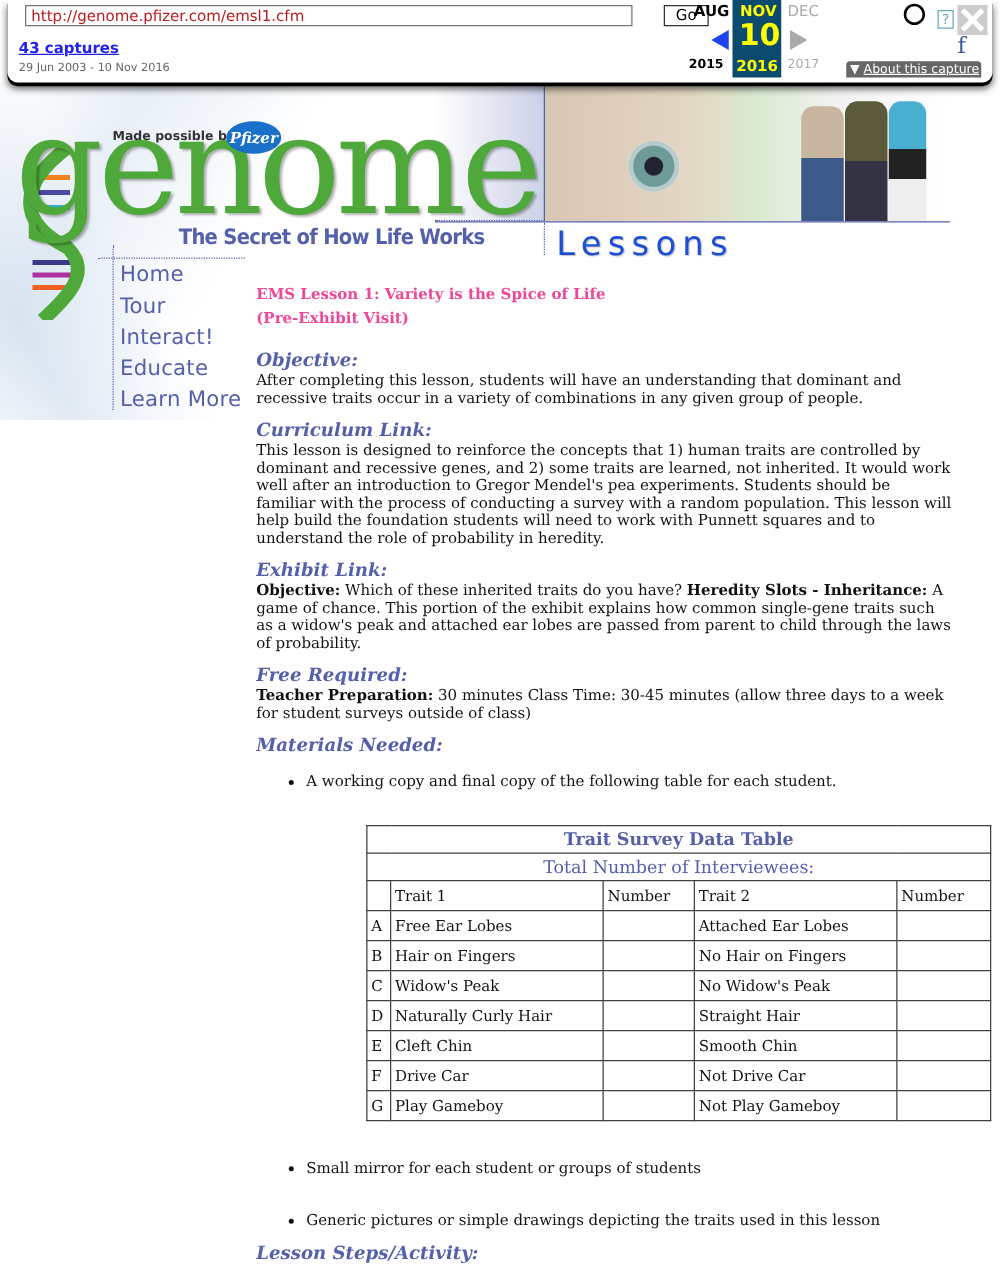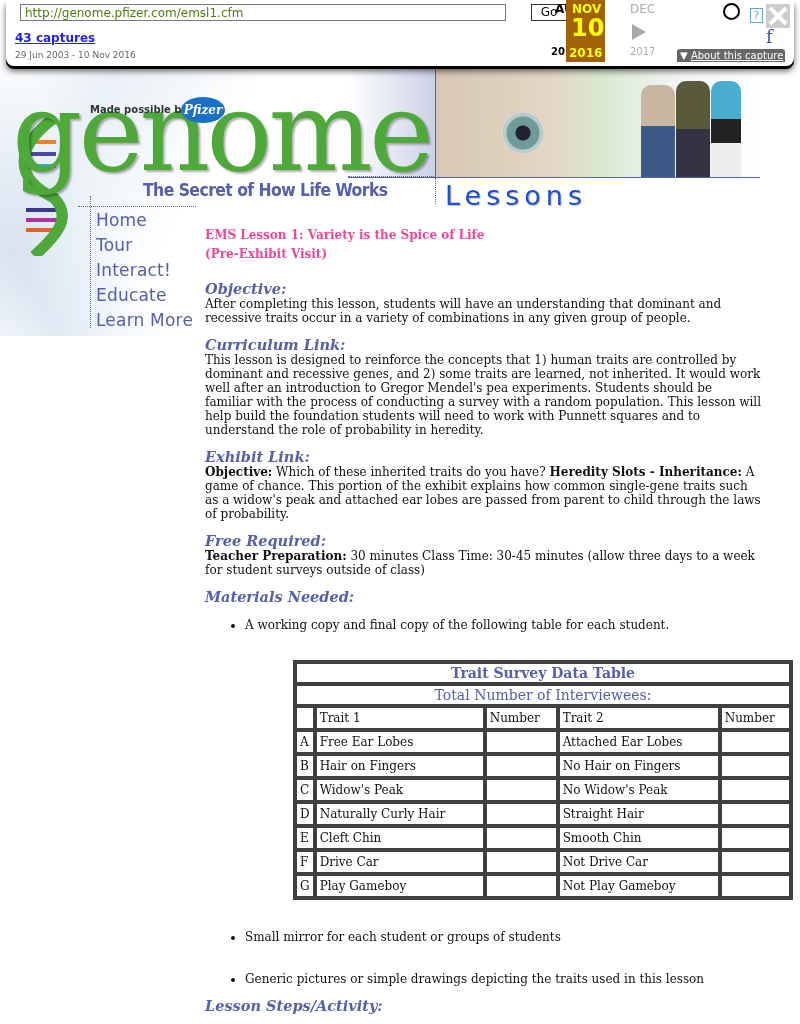--- a/index.html
+++ b/index.html
@@ -14,38 +14,38 @@
   .wb {
     position: absolute; left: 6px; top: 0; width: 788px; height: 66px;
     background: #fff; border-radius: 0 0 8px 8px;
     box-shadow: 0 3px 0 #000, 0 5px 6px rgba(0,0,0,0.6);
     font-family: "DejaVu Sans", sans-serif;
     z-index: 5;
   }
   .wb-url {
     position: absolute; left: 14px; top: 4px; width: 486px; height: 17px;
     border: 1px solid #777; font-size: 12px; padding: 0 4px; line-height: 15px;
-    font-family: "DejaVu Sans", sans-serif; color: #4d7c0f; background:#fff;
+    font-family: "DejaVu Sans", sans-serif; color: #b91c1c; background:#fff;
   }
   .wb-go {
     position: absolute; left: 505px; top: 4px; width: 36px; height: 17px;
     border: 1px solid #333; font-size: 12px; background: #fff; text-align: center;
     line-height: 15px; padding:0;
     font-family: "DejaVu Sans", sans-serif;
     margin-left: 20px;
   }
   .wb-captures {
     position: absolute; left: 9px; top: 31px; font-size: 12px; font-weight: bold;
     color: #2222ee; text-decoration: underline;
   }
   .wb-range { position: absolute; left: 9px; top: 50px; font-size: 9px; color: #666; }
   .wb-month { position:absolute; top:2px; font-size:12px; font-weight:bold; }
   .wb-year { position:absolute; top:46px; font-size:10px; font-weight:bold; }
   .wb-active {
-    position:absolute; left: 560px; top: 0; width: 39px; height: 62px; background:#a16207;
+    position:absolute; left: 580px; top: 0; width: 39px; height: 62px; background:#0c4a6e;
   }
   .wb-active .m { position:absolute; left:6px; top:2px; color:#ffff00; font-size:12px; font-weight:bold; }
   .wb-active .d { position:absolute; left:5px; top:14px; color:#ffff00; font-size:24px; font-weight:bold; }
   .wb-active .y { position:absolute; left:3px; top:46px; color:#ffff00; font-size:12px; font-weight:bold; }
   .wb-prev { position:absolute; left:563px; top:24px; width:0;height:0;
     border-top:8px solid transparent; border-bottom:8px solid transparent; border-right:14px solid #2244ee; }
   .wb-next { position:absolute; left:626px; top:24px; width:0;height:0;
     border-top:8px solid transparent; border-bottom:8px solid transparent; border-left:14px solid #aaa; }
   .wb-about {
     position:absolute; left: 671px; top: 49px; width: 108px; height: 13px;
@@ -119,21 +119,21 @@
   .content { position:absolute; left:205px; top:226px; width:558px; font-size:12px; line-height:14px; }
   .title { color:#ec4899; font-size:12px; font-weight:bold; line-height:19px; margin:0 0 17px 0; }
   .sec-h { color:#5560aa; font-size:14.5px; font-weight:bold; line-height:16px; margin:0;font-style:italic; }
   .p { margin:0 0 12px 0; }
   ul.mat { margin: 13px 0 0 0; padding-left: 40px; }
   ul.mat li { margin-bottom: 0; }
   .survey {
     margin: 28px 0 30px 48px; border-collapse: collapse; width: 500px;
     font-size: 12px;
   }
-  .survey td { border: 4px solid #404040; height: 24px; padding: 0 3px; vertical-align: middle; }
+  .survey td { border: 1px solid #404040; height: 24px; padding: 0 3px; vertical-align: middle; }
   .survey .cap { text-align:center; color:#5560aa; font-weight:bold; font-size:14px; height:22px; }
   .survey .sub { text-align:center; color:#5560aa; font-size:14px; height:22px; }
 </style>
 </head>
 <body>
 
 <div class="wb">
   <input class="wb-url" type="text" value="http://genome.pfizer.com/emsl1.cfm" style="">
   <button class="wb-go">Go</button>
   <a class="wb-captures">43 captures</a>

